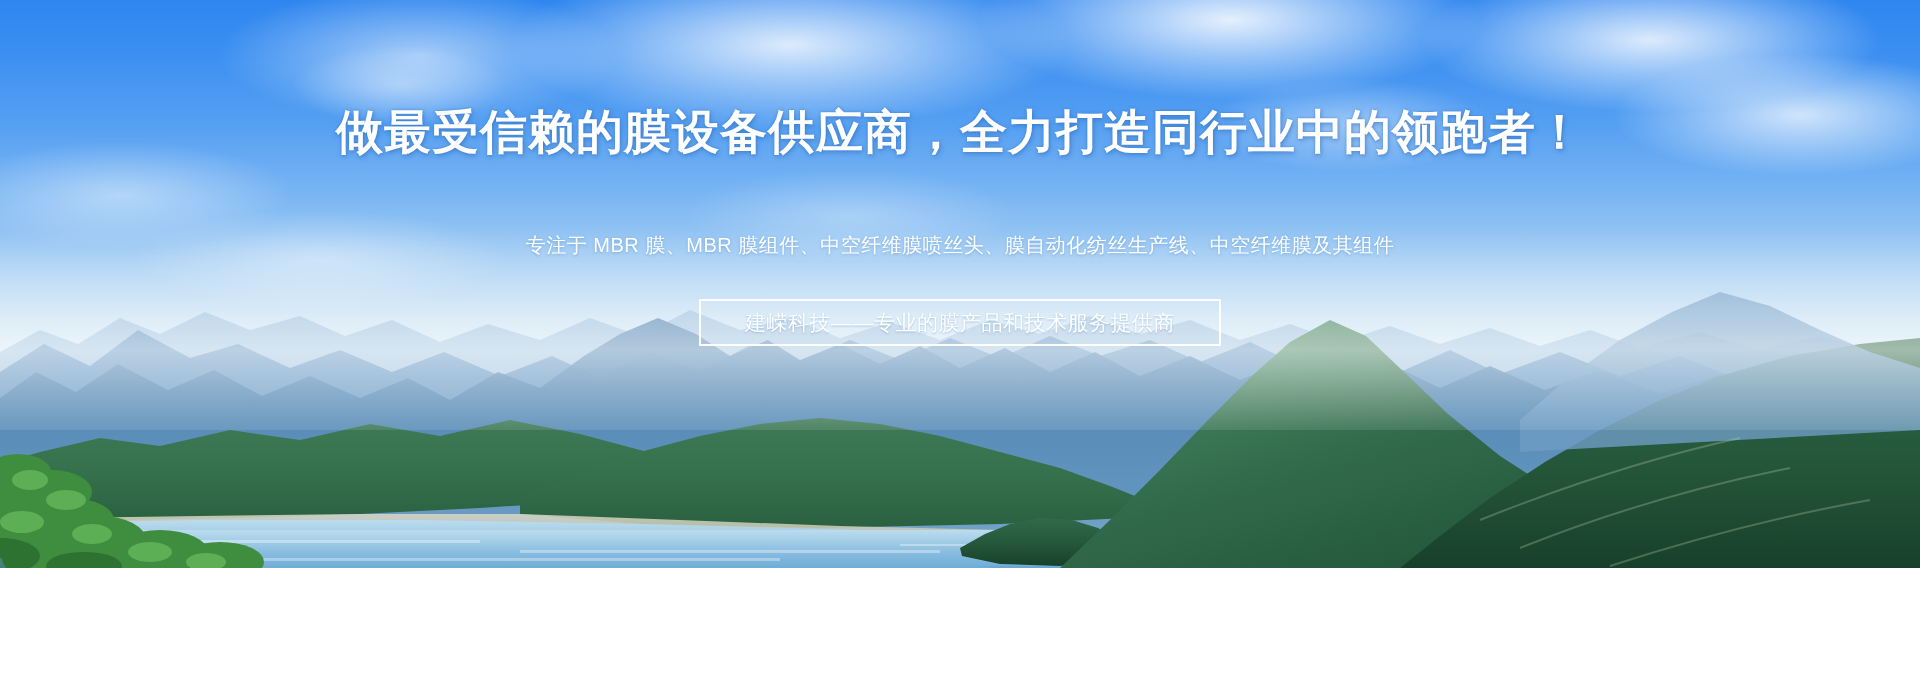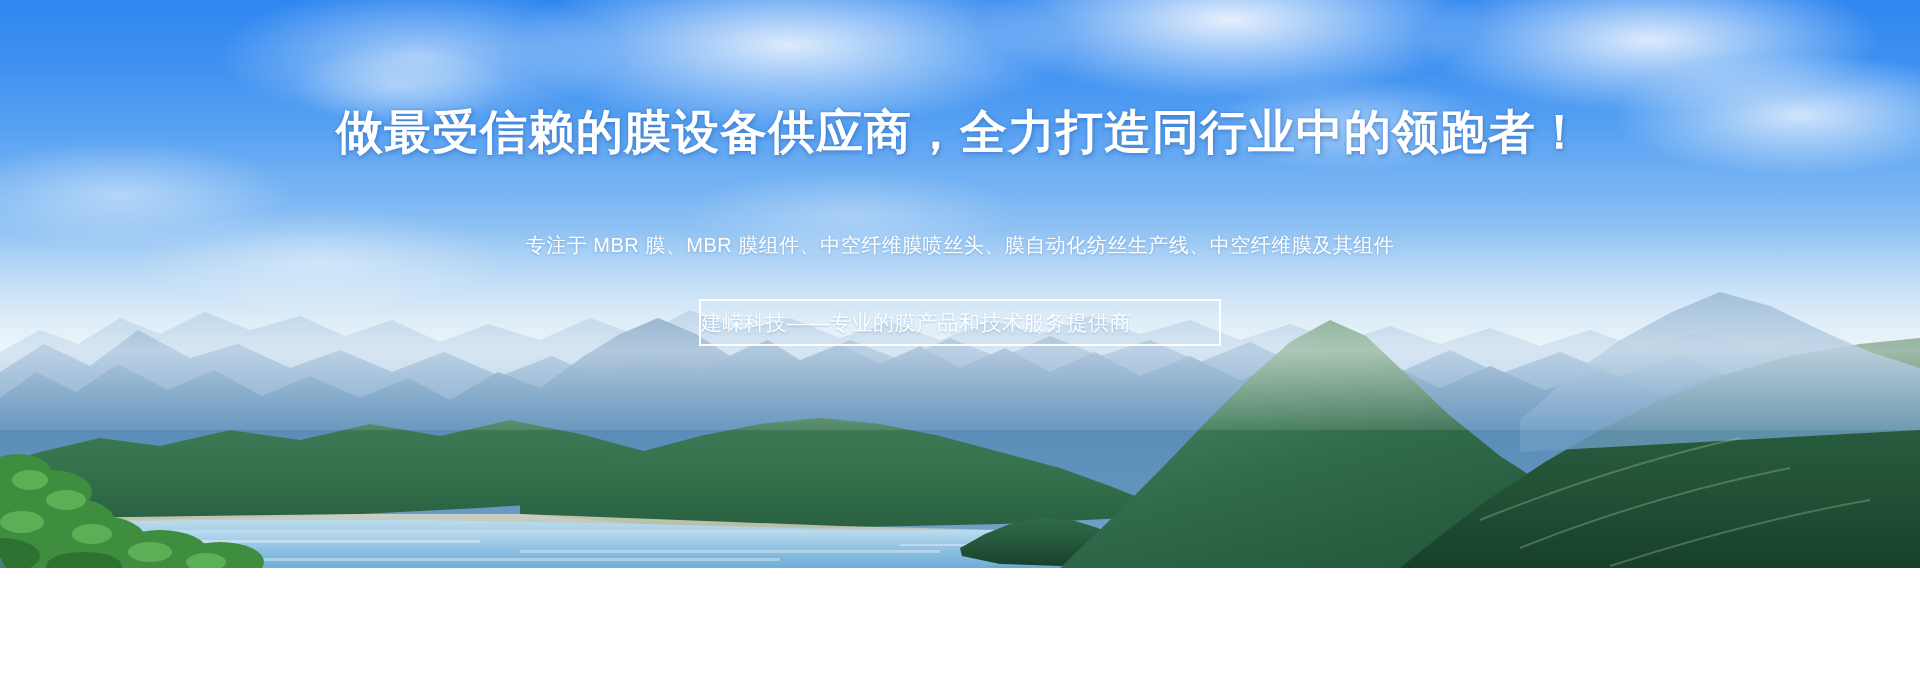--- a/index.html
+++ b/index.html
@@ -115,21 +115,21 @@
   .tagline-box {
     display: inline-block;
     box-sizing: border-box;
     width: 522px;
     height: 47px;
     line-height: 43px;
     border: 2px solid rgba(255,255,255,0.95);
     color: #ffffff;
     font-size: 21px;
     letter-spacing: 0.5px;
-    text-align: left;
+    text-align: center;
     white-space: nowrap;
     text-shadow: 0 1px 2px rgba(60,120,190,0.35);
   }
 
   .bottom-fill {
     position: absolute;
     left: 0;
     top: 568px;
     width: 1920px;
     height: 132px;

